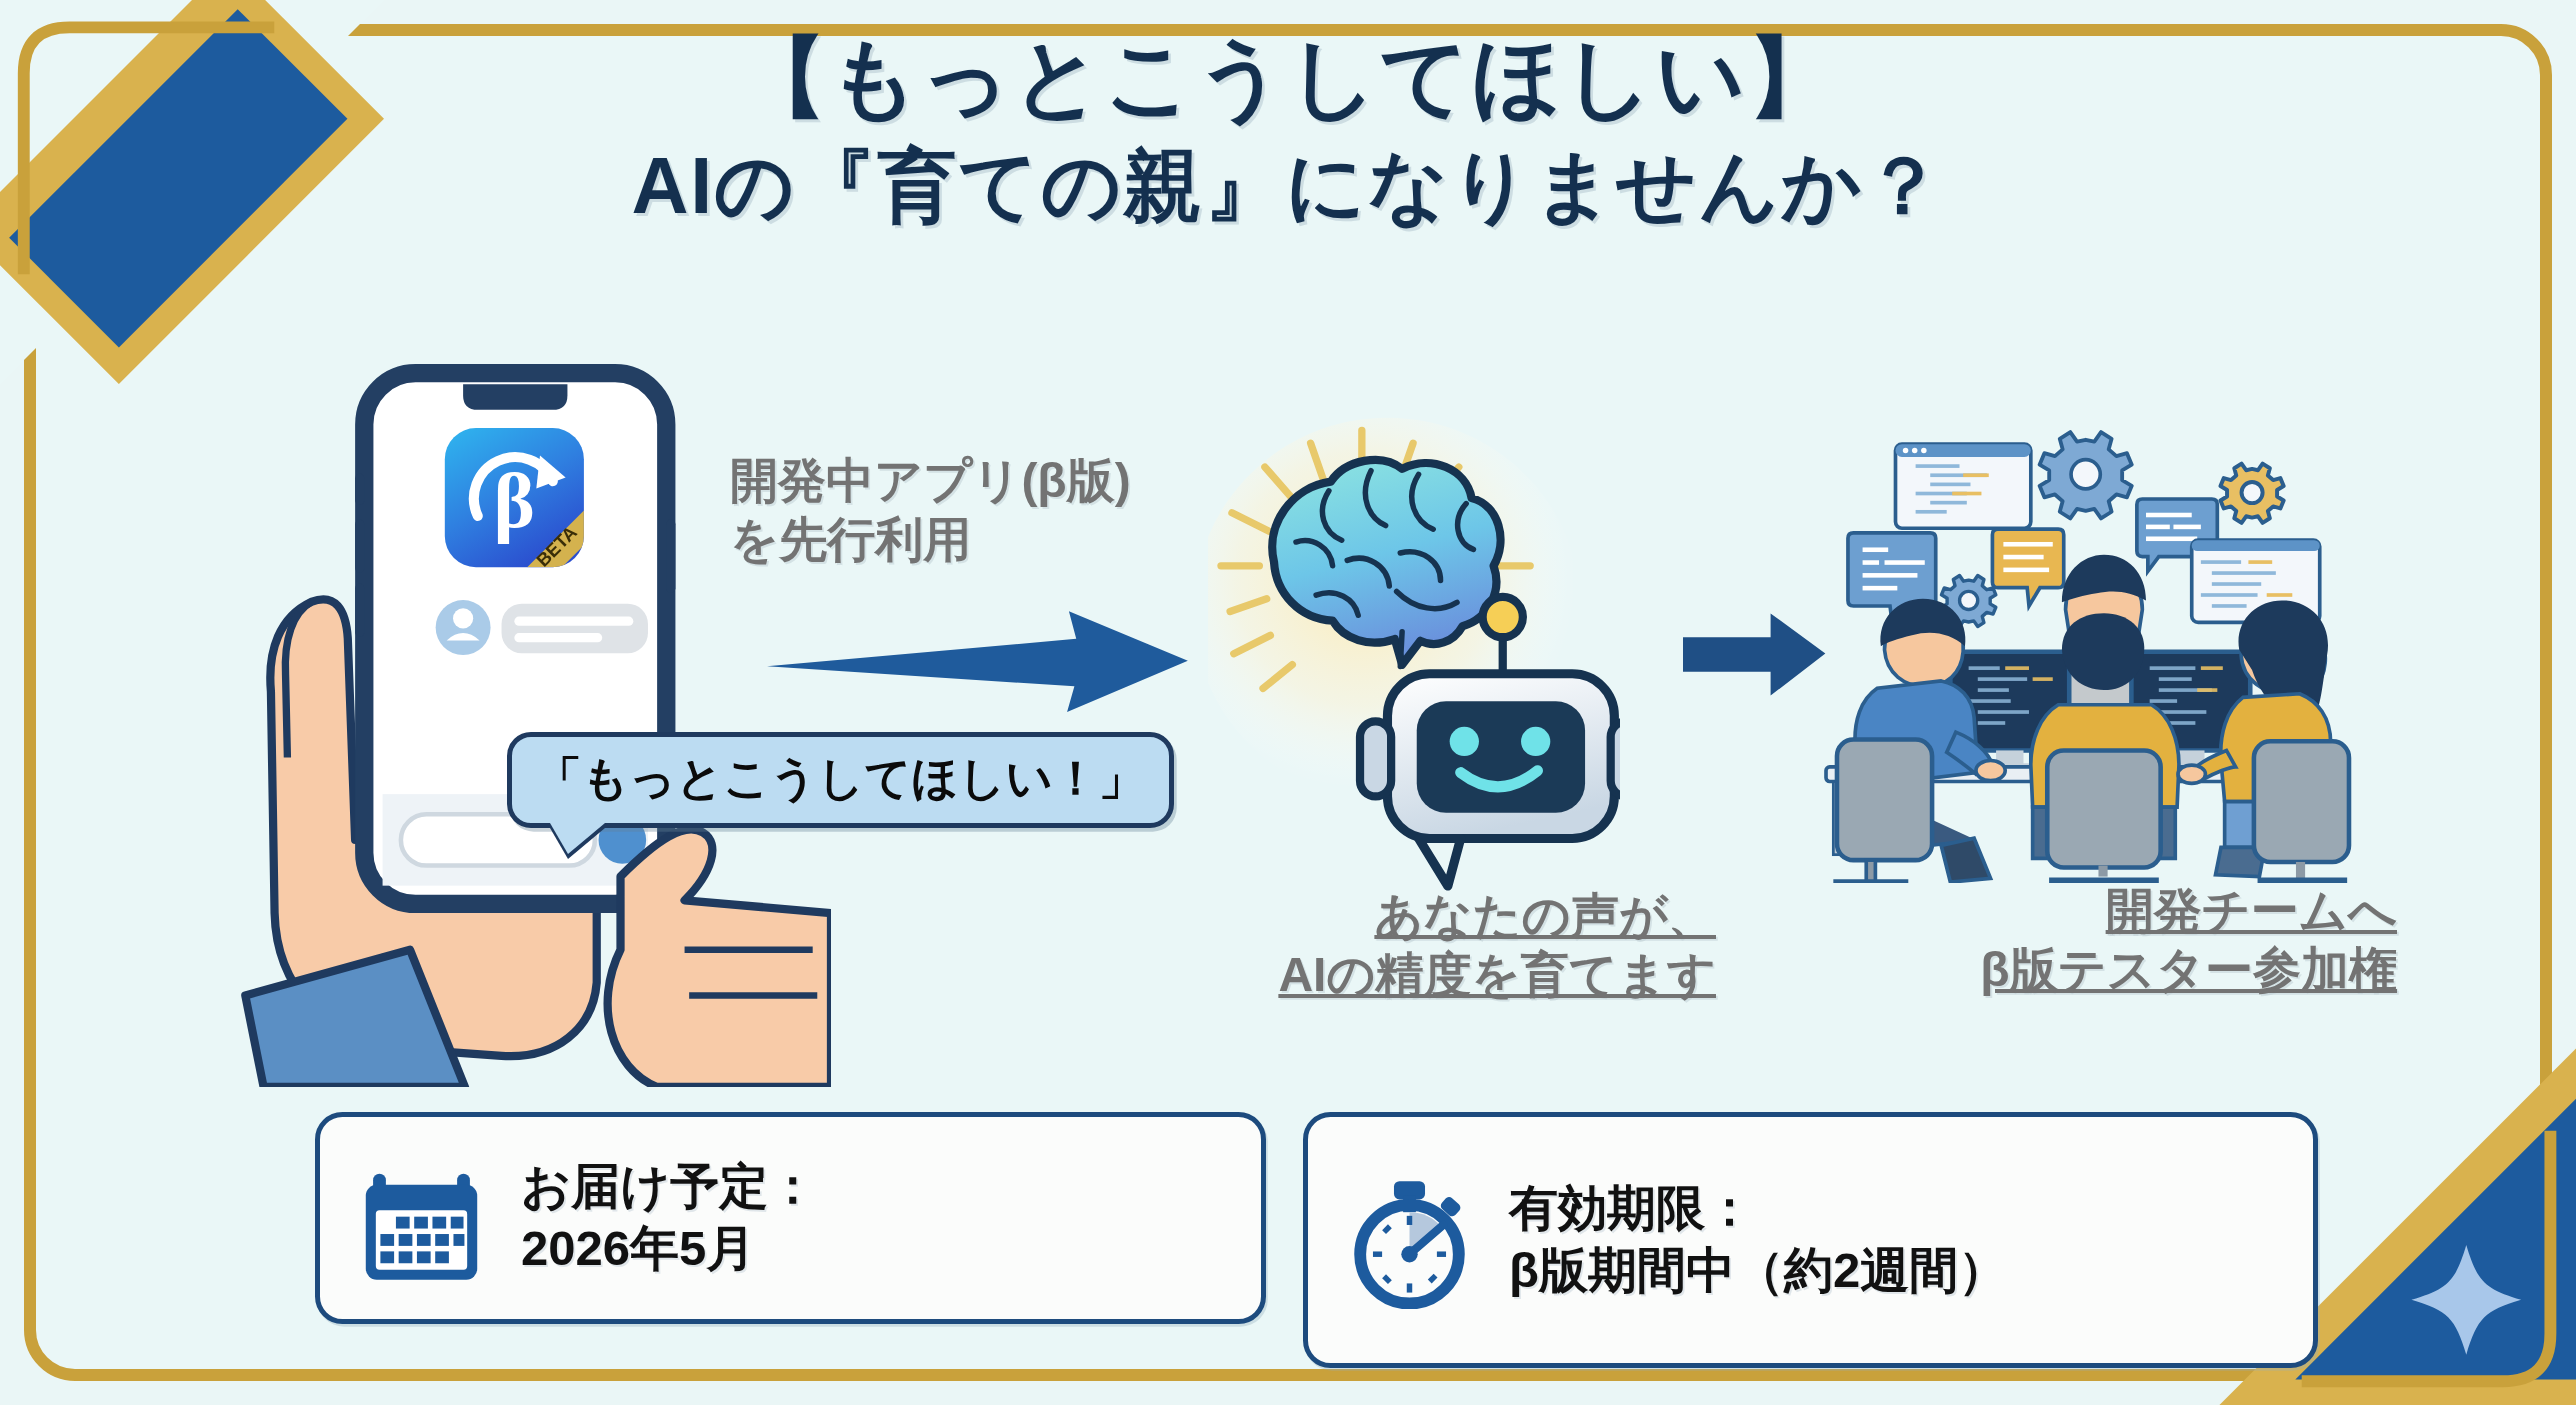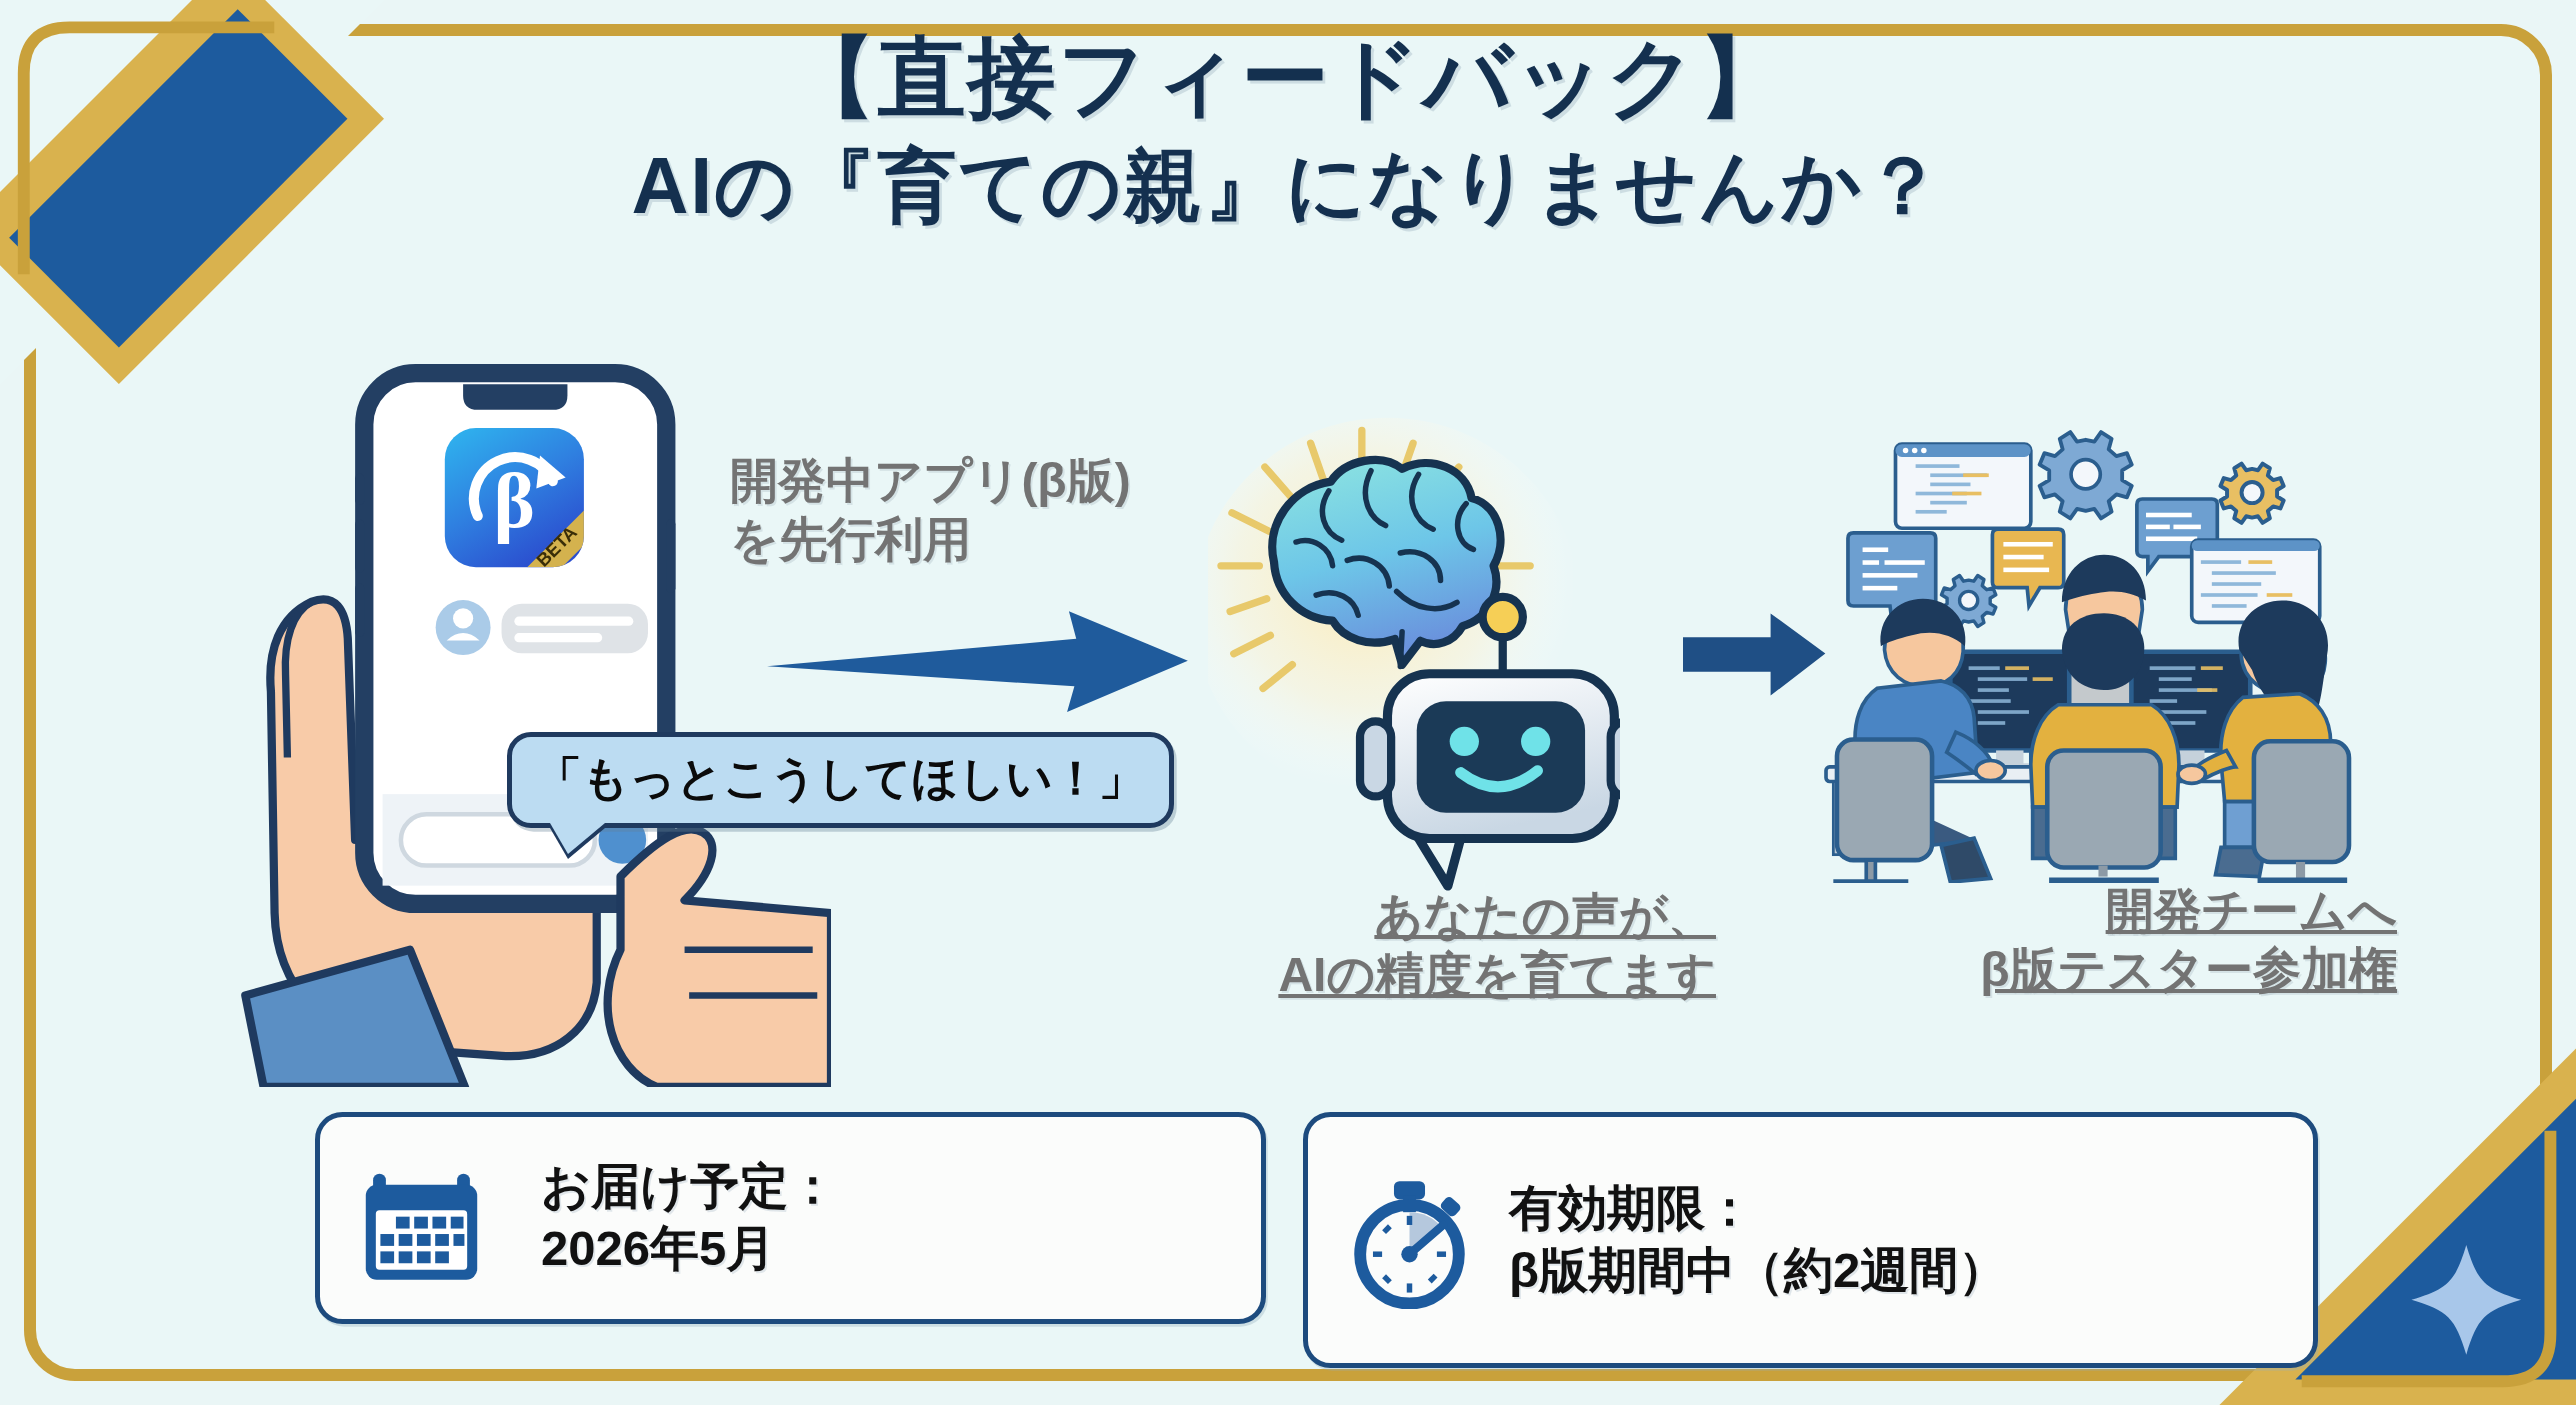--- a/index.html
+++ b/index.html
@@ -126,21 +126,21 @@
       <polygon points="420,30 420,420 30,420" fill="#d9b24e"></polygon>
       <polygon points="420,85 420,392 113,392" fill="#1d5b9e"></polygon>
       <path d="M 120,394 L 340,394 Q 392,394 392,342 L 392,120" fill="none" stroke="#c9a13b" stroke-width="13"></path>
       <g>
         <path d="M 300,245 C 312,285 320,293 360,305 C 320,317 312,325 300,365 C 288,325 280,317 240,305 C 280,293 288,285 300,245 Z" fill="#a8c7ea"></path>
       </g>
     </svg>
   </div>
 
   <div class="title-wrap">
-    <h1 class="title-1">【直接フィードバック】</h1>
+    <h1 class="title-1">【もっとこうしてほしい】</h1>
     <h2 class="title-2">AIの『育ての親』になりませんか？</h2>
   </div>
 
   <div class="abs" style="left:227px;top:364px;">
     <svg width="604" height="723" viewBox="0 0 660 790">
 
       <g>
         <path d="M92,260 C58,276 44,312 48,358 L52,600 C54,680 108,740 190,748 L300,756 C360,760 400,726 404,676 L404,520 L140,520 L132,300 C130,268 118,250 92,260 Z" fill="#f8cba8" stroke="#1f3a5f" stroke-width="9" stroke-linejoin="round"></path>
         <path d="M92,260 C72,272 62,300 64,340 L66,430" fill="none" stroke="#1f3a5f" stroke-width="8"></path>
 
@@ -465,21 +465,21 @@
         <rect x="482" y="370" width="104" height="132" rx="18" fill="#9aa8b3" stroke="#2b5e8e" stroke-width="5"></rect>
         <rect x="528" y="502" width="10" height="20" fill="#8c9aa6"></rect>
         <path d="M486,522 L584,522" stroke="#2b5e8e" stroke-width="6" fill="none"></path>
       </g>
     </svg>
   </div>
 
   <div class="abs cap cap-center" style="left:1793px;top:882px;width:604px;">開発チームへ
 β版テスター参加権</div>
 
-  <div class="card" style="left:315px;top:1112px;width:951px;height:212px;gap:20px;">
+  <div class="card" style="left:315px;top:1112px;width:951px;height:212px;">
     <div class="card-icon">
       <svg width="137" height="137" viewBox="0 0 150 150">
         <rect x="22" y="26" width="14" height="38" rx="7" fill="#1d5b9e"></rect>
         <rect x="114" y="26" width="14" height="38" rx="7" fill="#1d5b9e"></rect>
         <rect x="14" y="38" width="122" height="104" rx="12" fill="#1d5b9e"></rect>
         <rect x="25" y="66" width="100" height="65" rx="4" fill="#ffffff"></rect>
         <g fill="#1d5b9e">
           <rect x="47" y="73" width="15" height="13"></rect>
             <rect x="67" y="73" width="15" height="13"></rect>
           <rect x="87" y="73" width="15" height="13"></rect>

